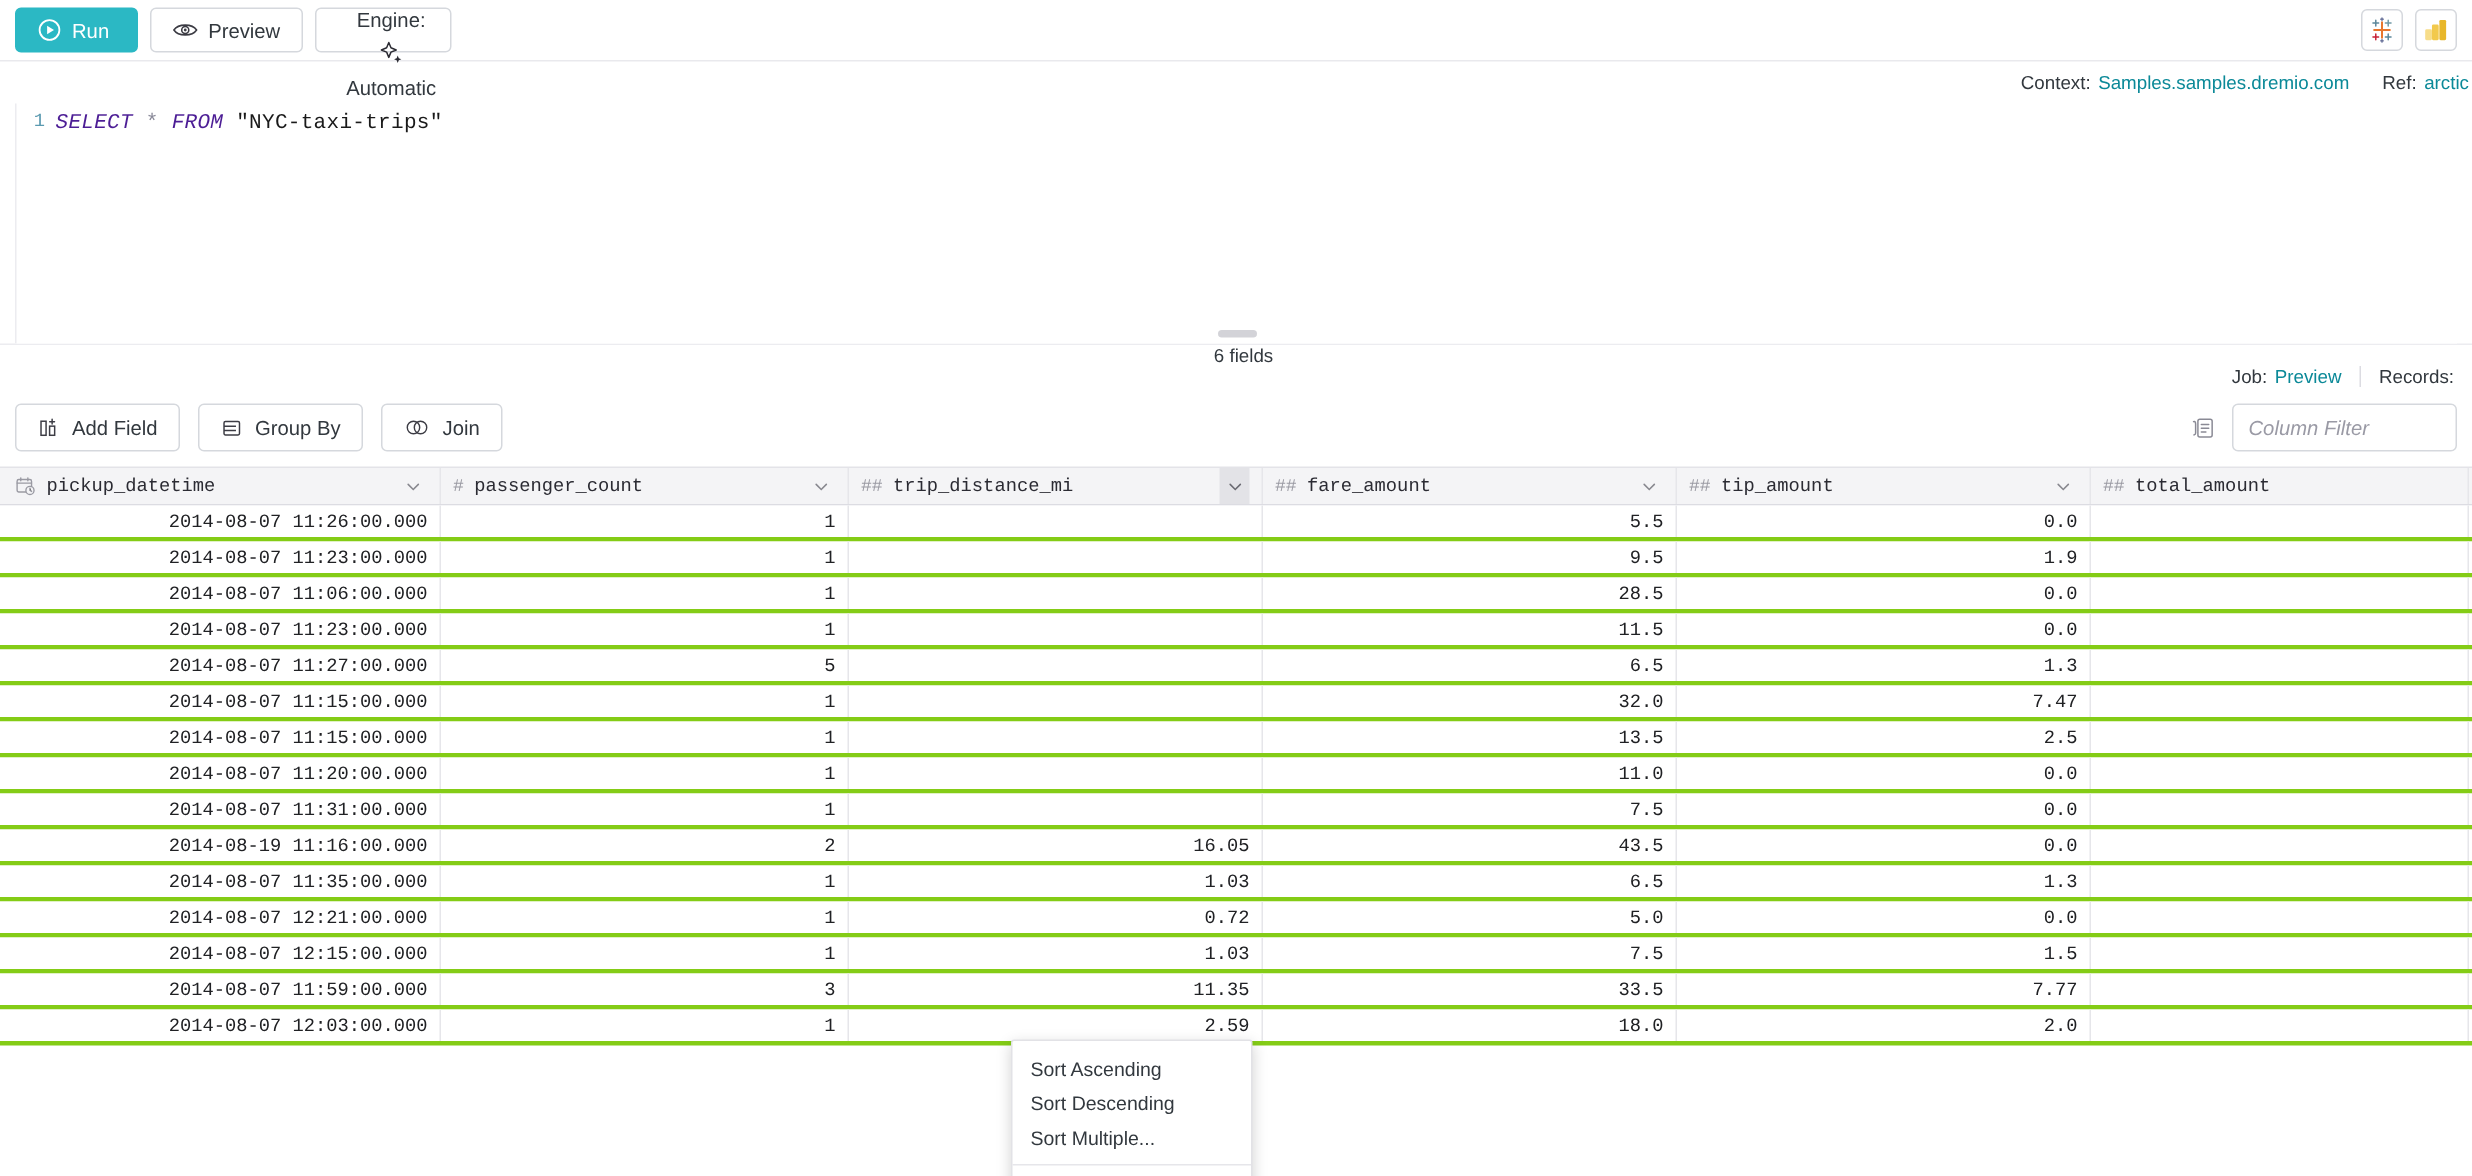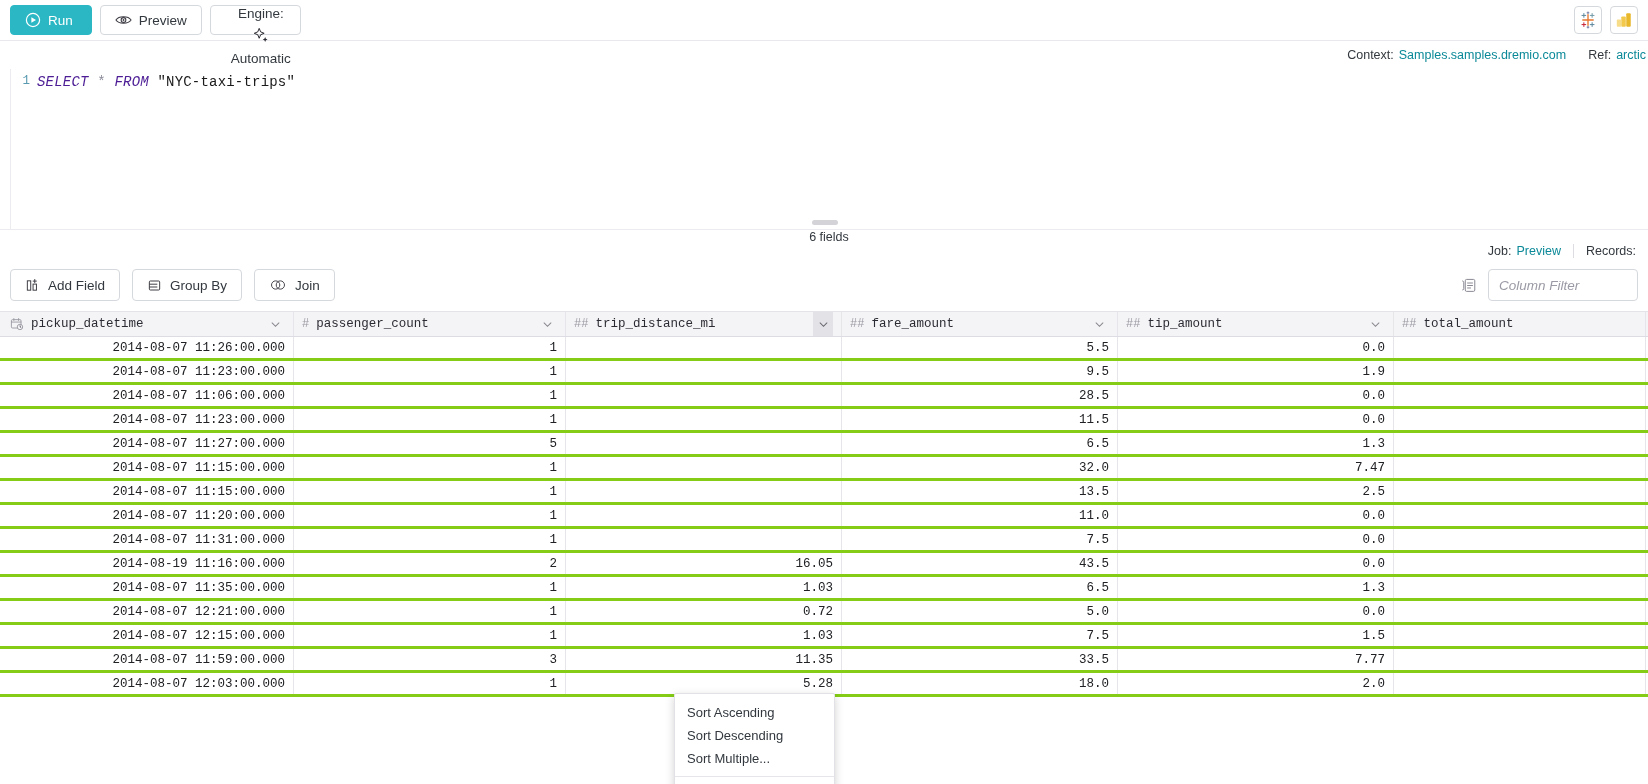--- a/index.html
+++ b/index.html
@@ -459,21 +459,21 @@
         <div class="cell num c0">2014-08-07 11:59:00.000</div>
         <div class="cell num c1">3</div>
         <div class="cell num c2">11.35</div>
         <div class="cell num c3">33.5</div>
         <div class="cell num c4">7.77</div>
         <div class="cell num c5"></div>
       </div>
       <div class="grid-row drow">
         <div class="cell num c0">2014-08-07 12:03:00.000</div>
         <div class="cell num c1">1</div>
-        <div class="cell num c2">5.28</div>
+        <div class="cell num c2">2.59</div>
         <div class="cell num c3">18.0</div>
         <div class="cell num c4">2.0</div>
         <div class="cell num c5"></div>
       </div>
     </div>
 
   <div class="menu">
     <div id="menu-host">
         <div class="mitem">Sort Ascending</div>
         <div class="mitem">Sort Descending</div>

